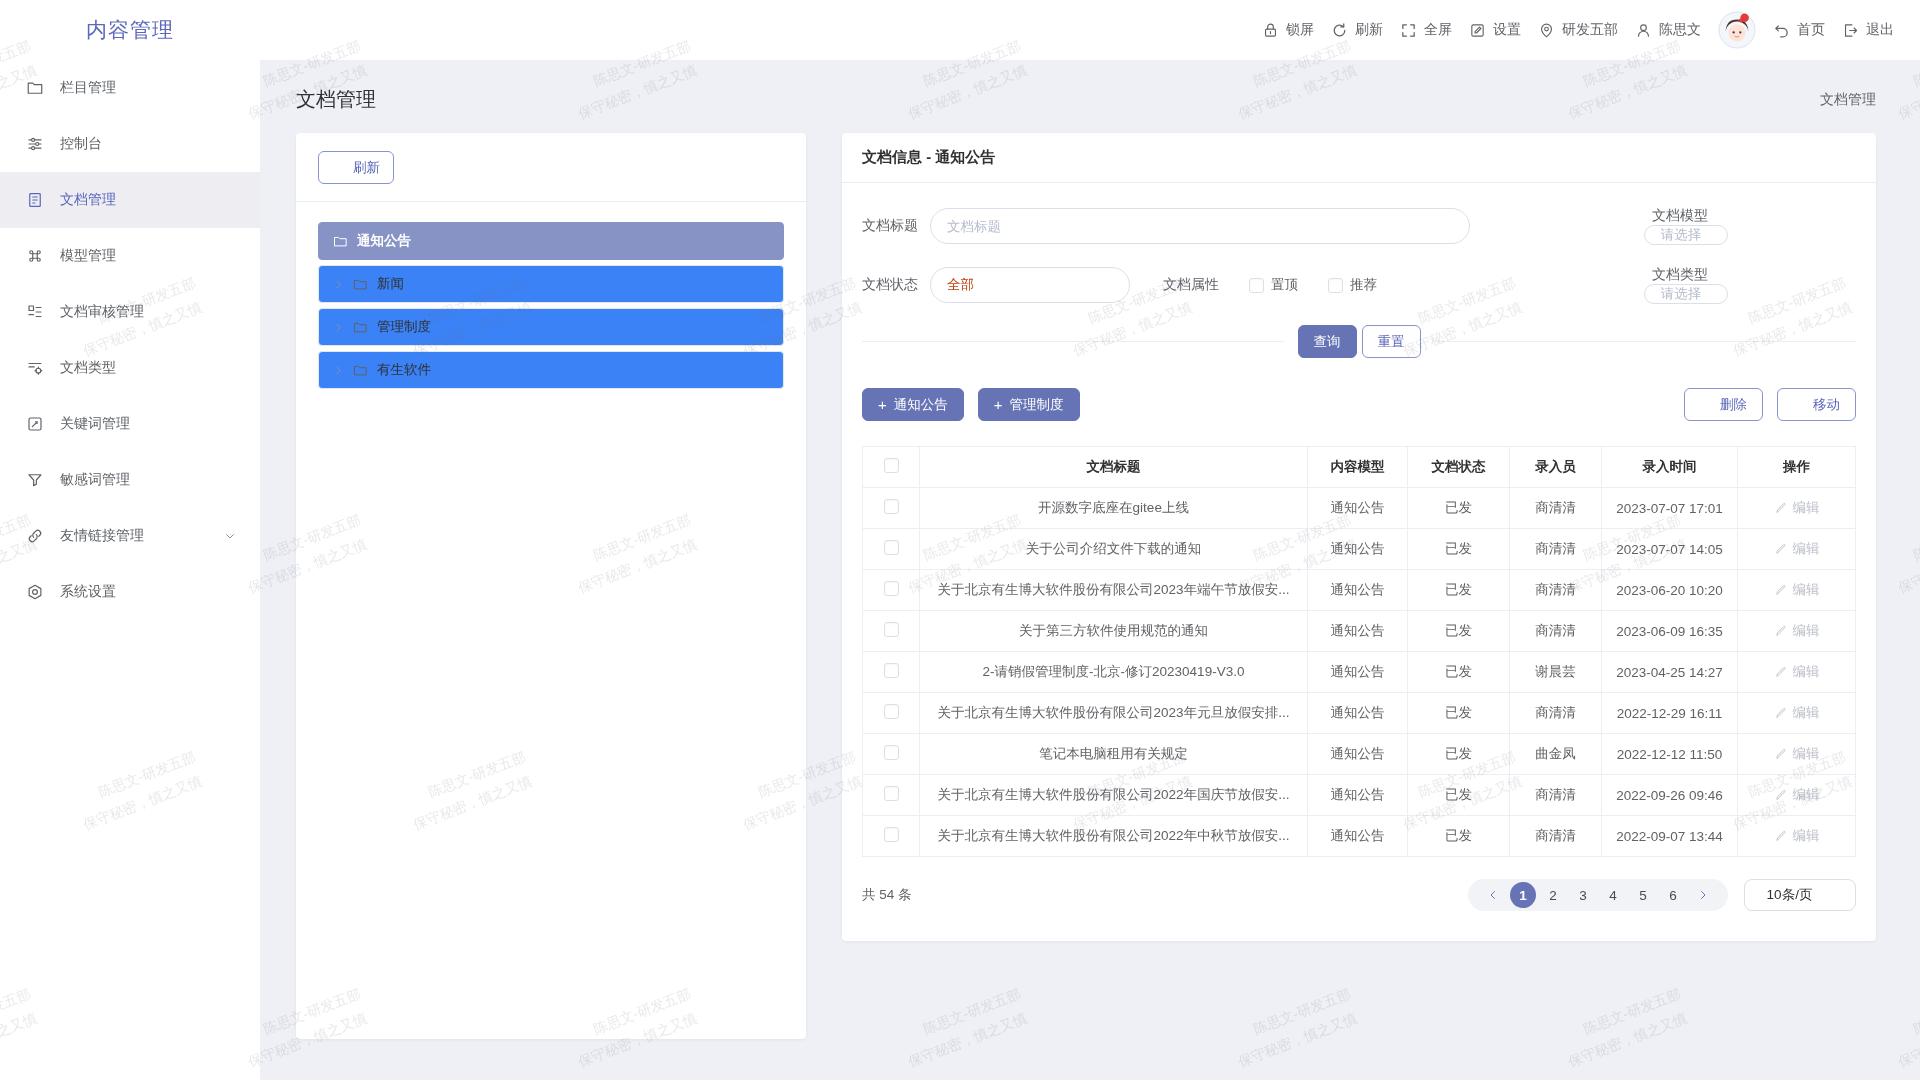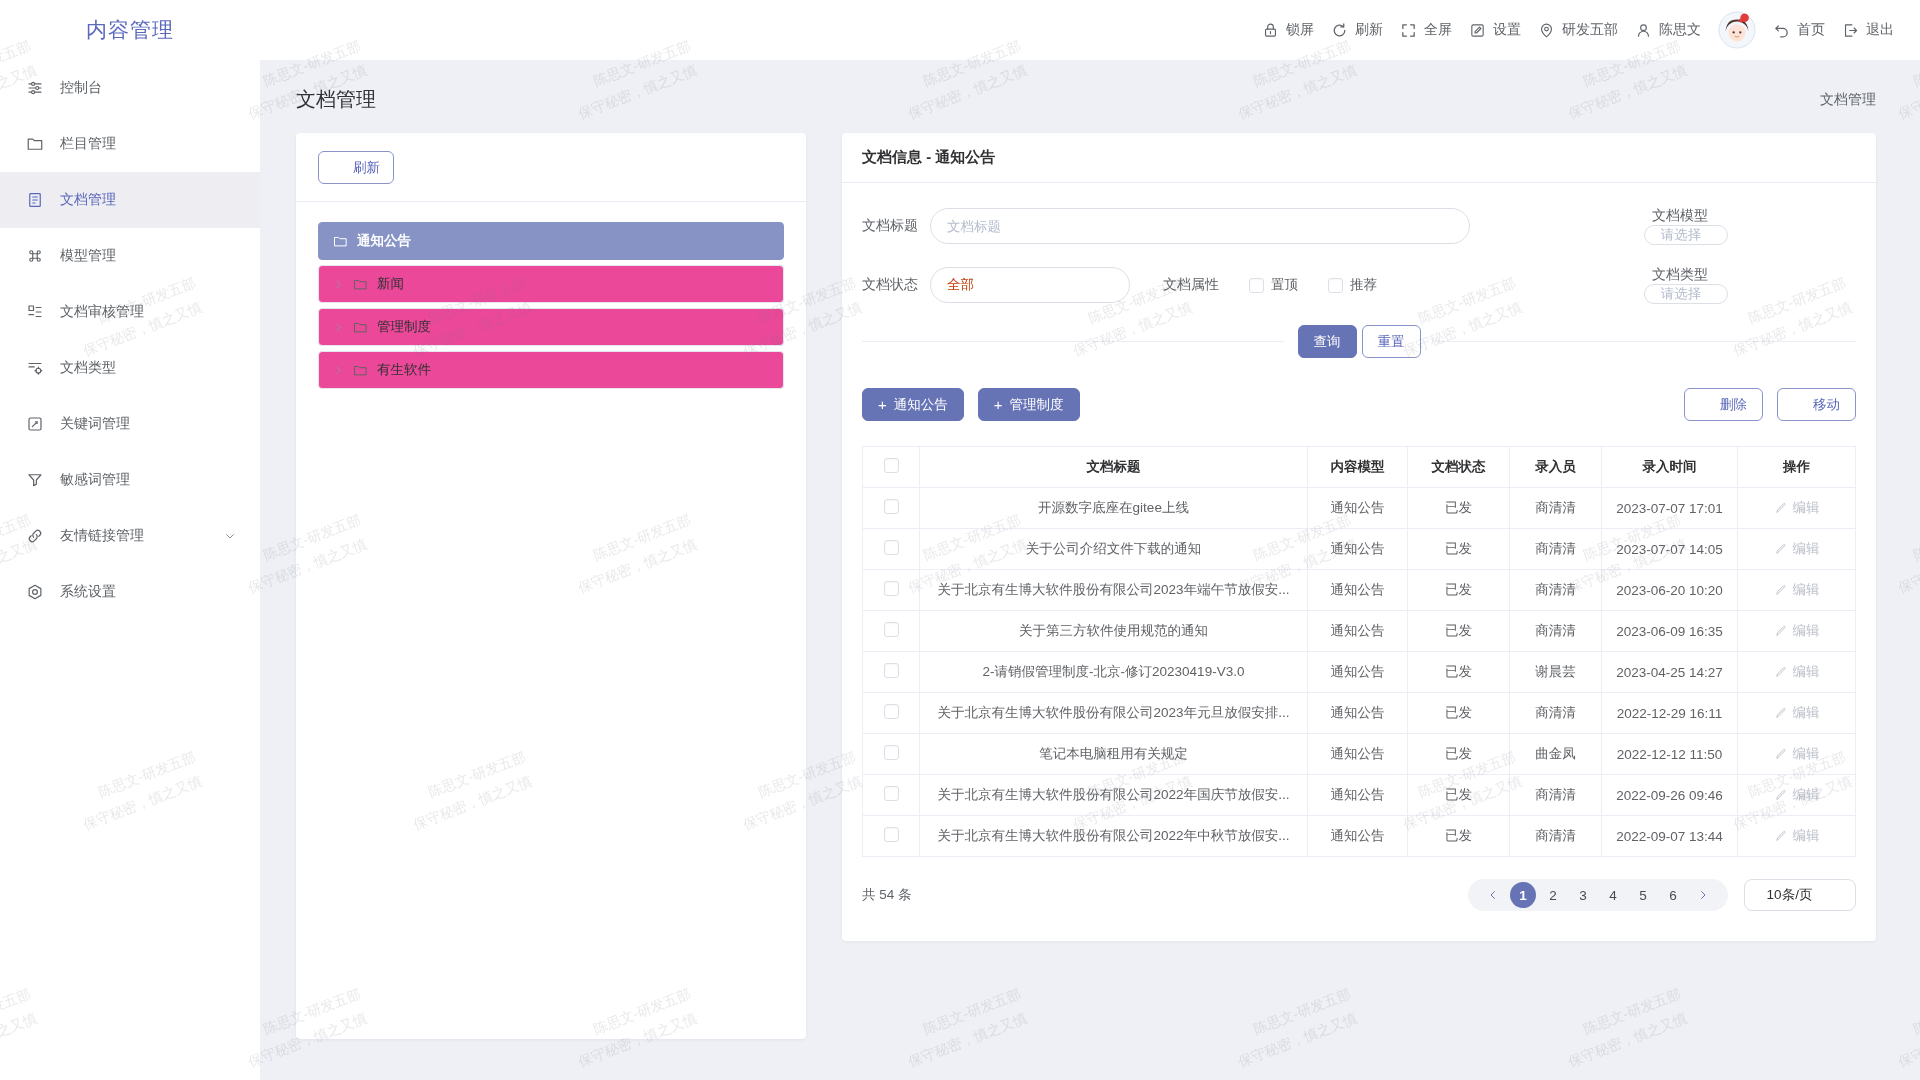--- a/index.html
+++ b/index.html
@@ -36,21 +36,21 @@
   .content { display:flex; gap:36px; padding:0 44px 0 36px; align-items:flex-start; }
   .card { background:#fff; border-radius:4px; box-shadow:0 1px 3px rgba(30,40,80,.06); }
 
   
   .left-card { width:512px; height:906px; }
   .left-card-pad { padding:18px 22px 0; }
   .btn-outline { display:inline-flex; align-items:center; gap:7px; height:33px; padding:0 13px; border:1px solid #8a94cb; border-radius:6px; background:#fff; color:#5a67ba; font-size:13.5px; cursor:pointer; }
   .btn-outline .icon { width:14px; height:14px; color:#5a67ba; }
   .left-divider { border-bottom:1px solid #e9ecf2; margin-top:17px; }
   .tree { padding:20px 22px; }
-  .tree-node { height:38px; display:flex; align-items:center; gap:9px; border:1px solid #e4e7ed; border-radius:4px; margin-bottom:5px; padding:0 14px; font-size:13.5px; color:#303133; cursor:pointer; background:#ec4899; }
+  .tree-node { height:38px; display:flex; align-items:center; gap:9px; border:1px solid #e4e7ed; border-radius:4px; margin-bottom:5px; padding:0 14px; font-size:13.5px; color:#303133; cursor:pointer; background:#3b82f6; }
   .tree-node .icon { width:15px; height:15px; color:#606266; }
   .tree-node .caret { width:11px; height:11px; color:#909399; }
   .tree-node.selected { background:#8793c5; border-color:#8793c5; color:#fff; font-weight:600; }
   .tree-node.selected .icon { color:#fff; }
 
   
   .right-card { flex:1; padding-bottom:4px; }
   .panel-title { padding:15px 20px; font-size:15px; font-weight:600; color:#303133; border-bottom:1px solid #e9ecf2; }
   .filters { padding:24px 20px 0; }
   .f-row { display:flex; align-items:center; margin-bottom:21px; }
@@ -189,35 +189,35 @@
         <span>退出</span>
       </div>
     </div>
 </header>
 
 <aside class="sidebar">
   <nav>
       <div class="side-item">
         <span class="icon ">
           <svg viewBox="0 0 24 24" fill="none" stroke="currentColor" stroke-width="1.6" stroke-linecap="round" stroke-linejoin="round">
+            <path d="M3 5.5h6l2 2h10v11.5H3z"></path>
+          </svg>
+        </span>
+        <span>栏目管理</span>
+      </div>
+      <div class="side-item">
+        <span class="icon ">
+          <svg viewBox="0 0 24 24" fill="none" stroke="currentColor" stroke-width="1.6" stroke-linecap="round" stroke-linejoin="round">
             <path d="M4 6.5h16M4 12h16M4 17.5h16"></path>
             <circle cx="9.5" cy="6.5" r="2" fill="#fff"></circle>
             <circle cx="15" cy="12" r="2" fill="#fff"></circle>
             <circle cx="9.5" cy="17.5" r="2" fill="#fff"></circle>
           </svg>
         </span>
         <span>控制台</span>
-      </div>
-      <div class="side-item">
-        <span class="icon ">
-          <svg viewBox="0 0 24 24" fill="none" stroke="currentColor" stroke-width="1.6" stroke-linecap="round" stroke-linejoin="round">
-            <path d="M3 5.5h6l2 2h10v11.5H3z"></path>
-          </svg>
-        </span>
-        <span>栏目管理</span>
       </div>
       <div class="side-item active">
         <span class="icon ">
           <svg viewBox="0 0 24 24" fill="none" stroke="currentColor" stroke-width="1.6" stroke-linecap="round" stroke-linejoin="round">
             <rect x="5" y="3.5" width="14" height="17" rx="1"></rect>
             <path d="M9 8h6M9 12h6M9 16h3"></path>
           </svg>
         </span>
         <span>文档管理</span>
       </div>

